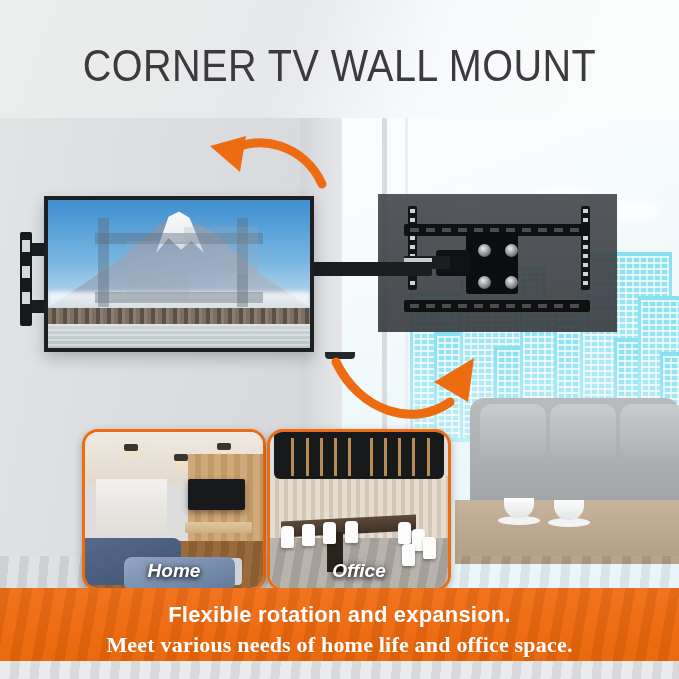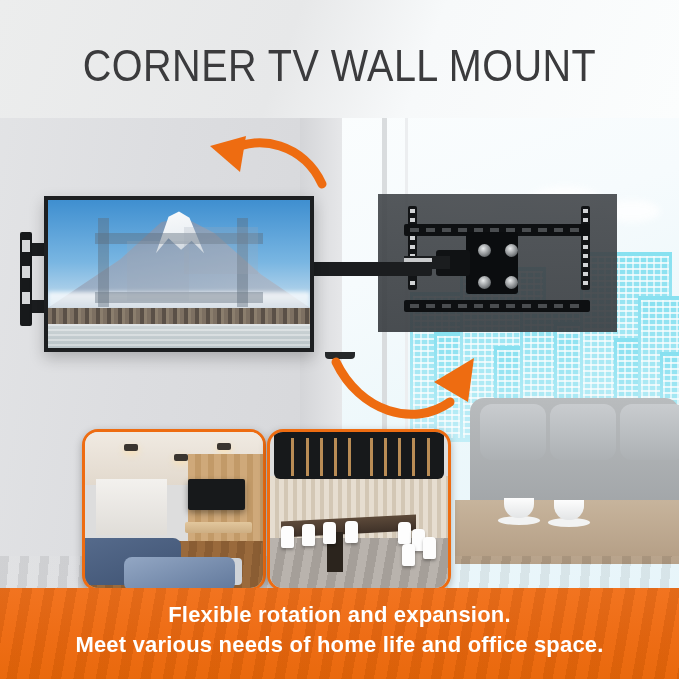--- a/index.html
+++ b/index.html
@@ -166,28 +166,28 @@
     background:linear-gradient(180deg,#d3a777,#c09463);}
   .c-screen{position:absolute;left:34%;top:40%;width:30%;height:22%;
     background:linear-gradient(180deg,#fdfdfd,#eef1f3);border:1px solid #b9bcbe;}
   .c-screen i{position:absolute;left:18%;top:26%;width:64%;height:12%;
     background:repeating-linear-gradient(90deg,#8fb7d6 0 3px,transparent 3px 6px);}
   .c-floor{position:absolute;left:0;bottom:0;width:100%;height:30%;
     background:repeating-linear-gradient(92deg,#cfa679 0 8px,#bf9568 8px 16px);}
   .c-seat{position:absolute;background:#2f3338;border-radius:3px;}
 
   
-  .banner{position:absolute;left:0;top:588px;width:679px;height:91px;
+  .banner{position:absolute;left:0;top:588px;width:679px;height:73px;
     background:linear-gradient(180deg,#f2711b 0%,#ee6a10 55%,#e96608 100%);}
   .banner::before{content:"";position:absolute;inset:0;opacity:.18;
     background:repeating-linear-gradient(100deg,rgba(0,0,0,.35) 0 10px,rgba(255,255,255,.12) 10px 22px);}
   .banner-line{position:relative;width:100%;text-align:center;color:#fff;
     font-size:22px;font-weight:bold;letter-spacing:.2px;}
   .banner-line.l1{margin-top:14px;}
-  .banner-line.l2{margin-top:4px;}
+  .banner-line.l2{margin-top:4px;font-family:Liberation Serif, serif;}
 </style>
 </head>
 <body>
 
 <div id="stage">
 
   <div class="bg-window-area"></div>
   <div class="bg-ceiling"></div>
   <div class="bg-ceiling-line"></div>
 
@@ -292,20 +292,21 @@
         <div class="h-light" style="left:62%;top:20%"></div>
         <div class="h-kitchen"></div>
         <div class="h-wood"></div>
         <div class="h-tv"></div>
         <div class="h-console"></div>
         <div class="h-floor"></div>
         <div class="h-rug"></div>
         <div class="h-sofa"></div>
         <div class="h-sofa2"></div>
       </div>
+      <div class="thumb-label">Home</div>
     </div>
 
     <div class="thumb t2">
       <div class="scene">
         <div class="o-wall"></div>
         <div class="o-ceil"></div>
         <div class="o-slat" style="left:12%"></div>
           <div class="o-slat" style="left:20%"></div>
         <div class="o-slat" style="left:28%"></div>
           <div class="o-slat" style="left:36%"></div>
@@ -320,20 +321,21 @@
         <div class="o-leg"></div>
         <div class="o-chair" style="left:6%;top:60%"></div>
         <div class="o-chair" style="left:18%;top:59%"></div>
         <div class="o-chair" style="left:30%;top:58%"></div>
         <div class="o-chair" style="left:42%;top:57%"></div>
         <div class="o-chair" style="left:72%;top:58%"></div>
         <div class="o-chair" style="left:80%;top:62%"></div>
         <div class="o-chair" style="left:86%;top:67%"></div>
         <div class="o-chair" style="left:74%;top:72%"></div>
       </div>
+      <div class="thumb-label">Office</div>
     </div>
 
   </div>
 
   <div class="banner">
     <div class="banner-line l1">Flexible rotation and expansion.</div>
     <div class="banner-line l2">Meet various needs of home life and office space.</div>
   </div>
 
 </div>

